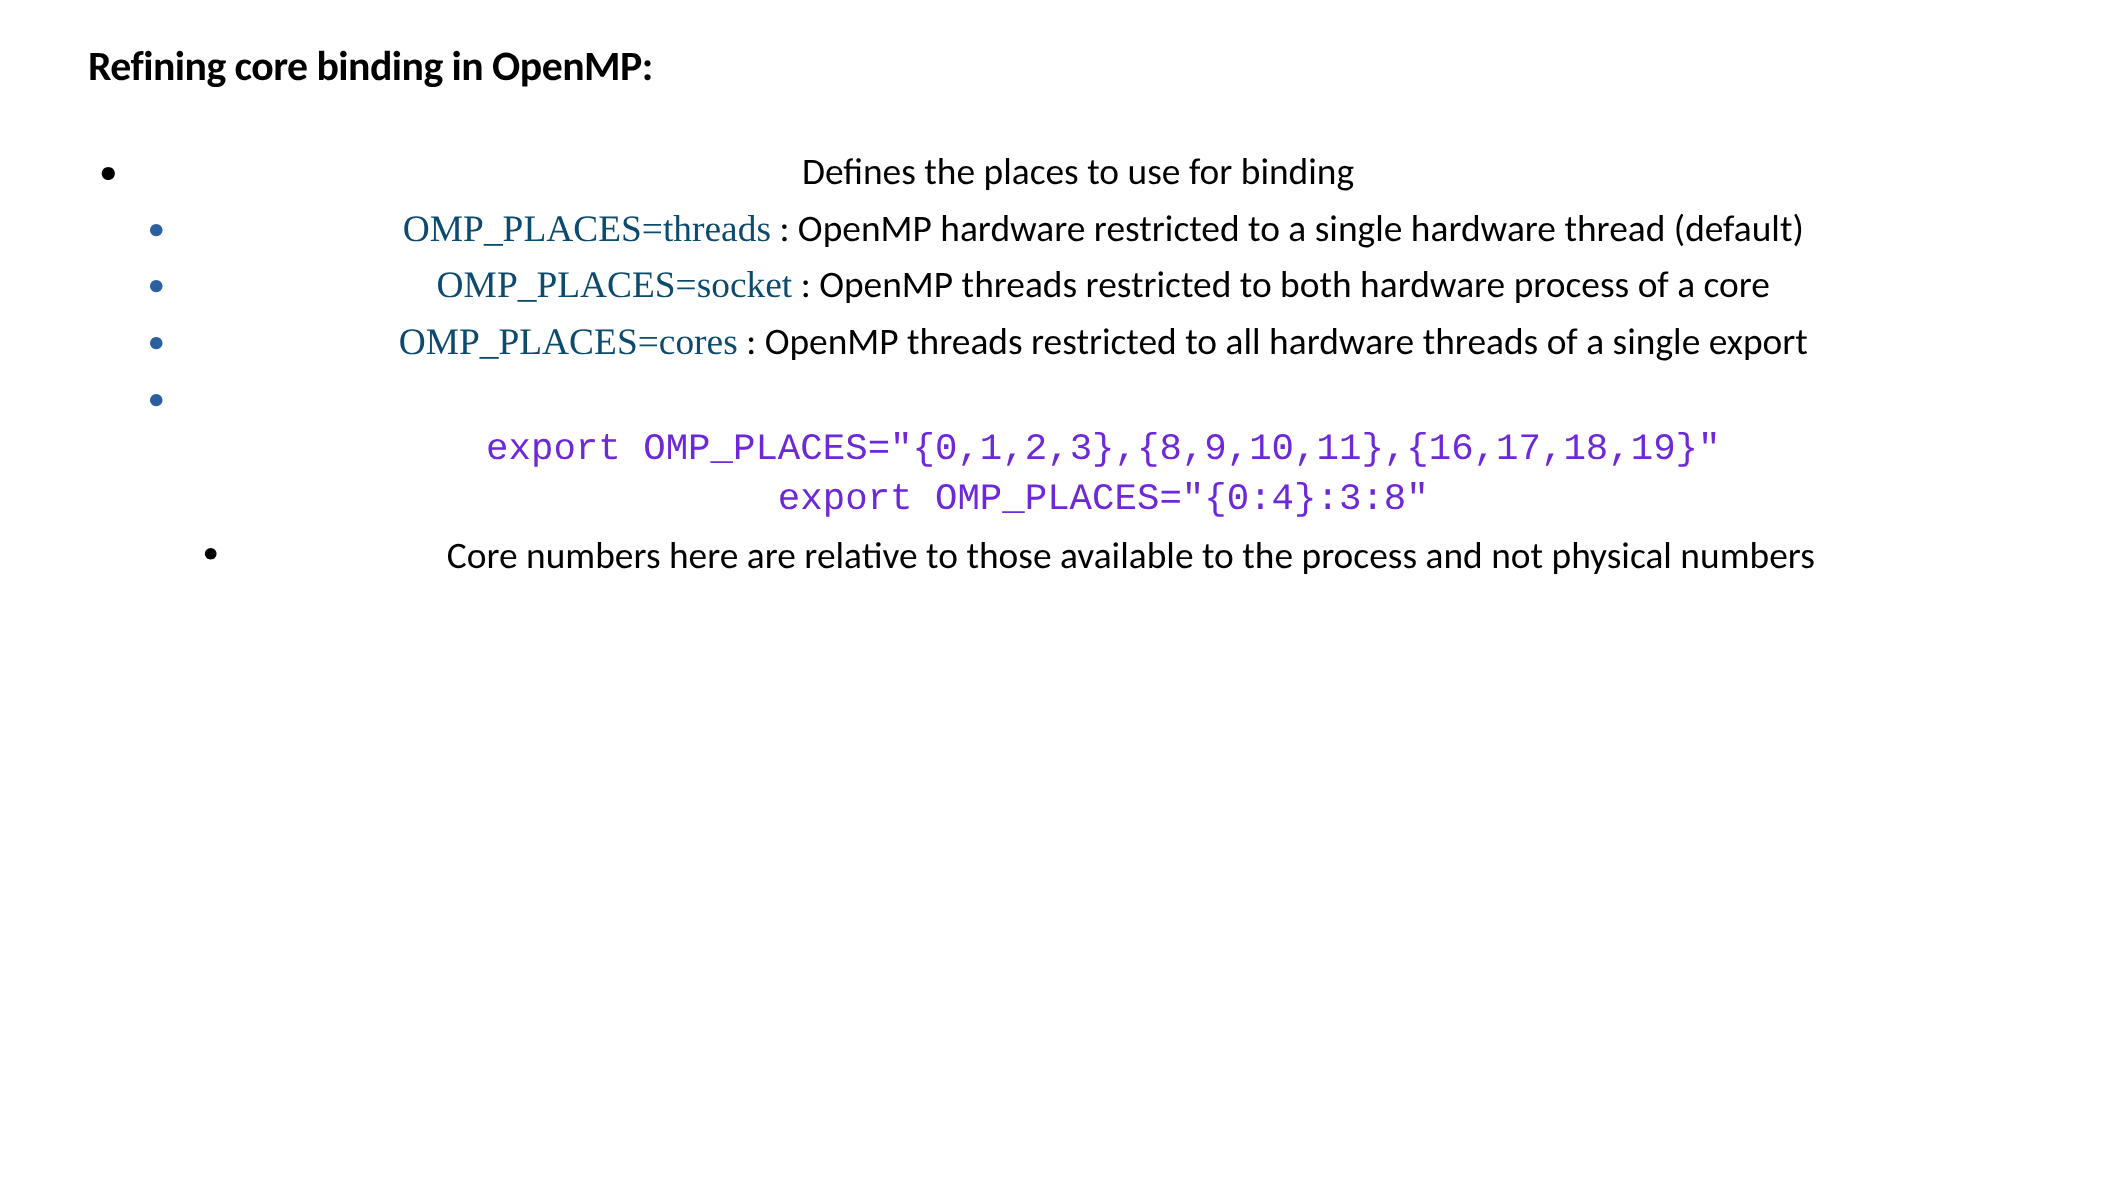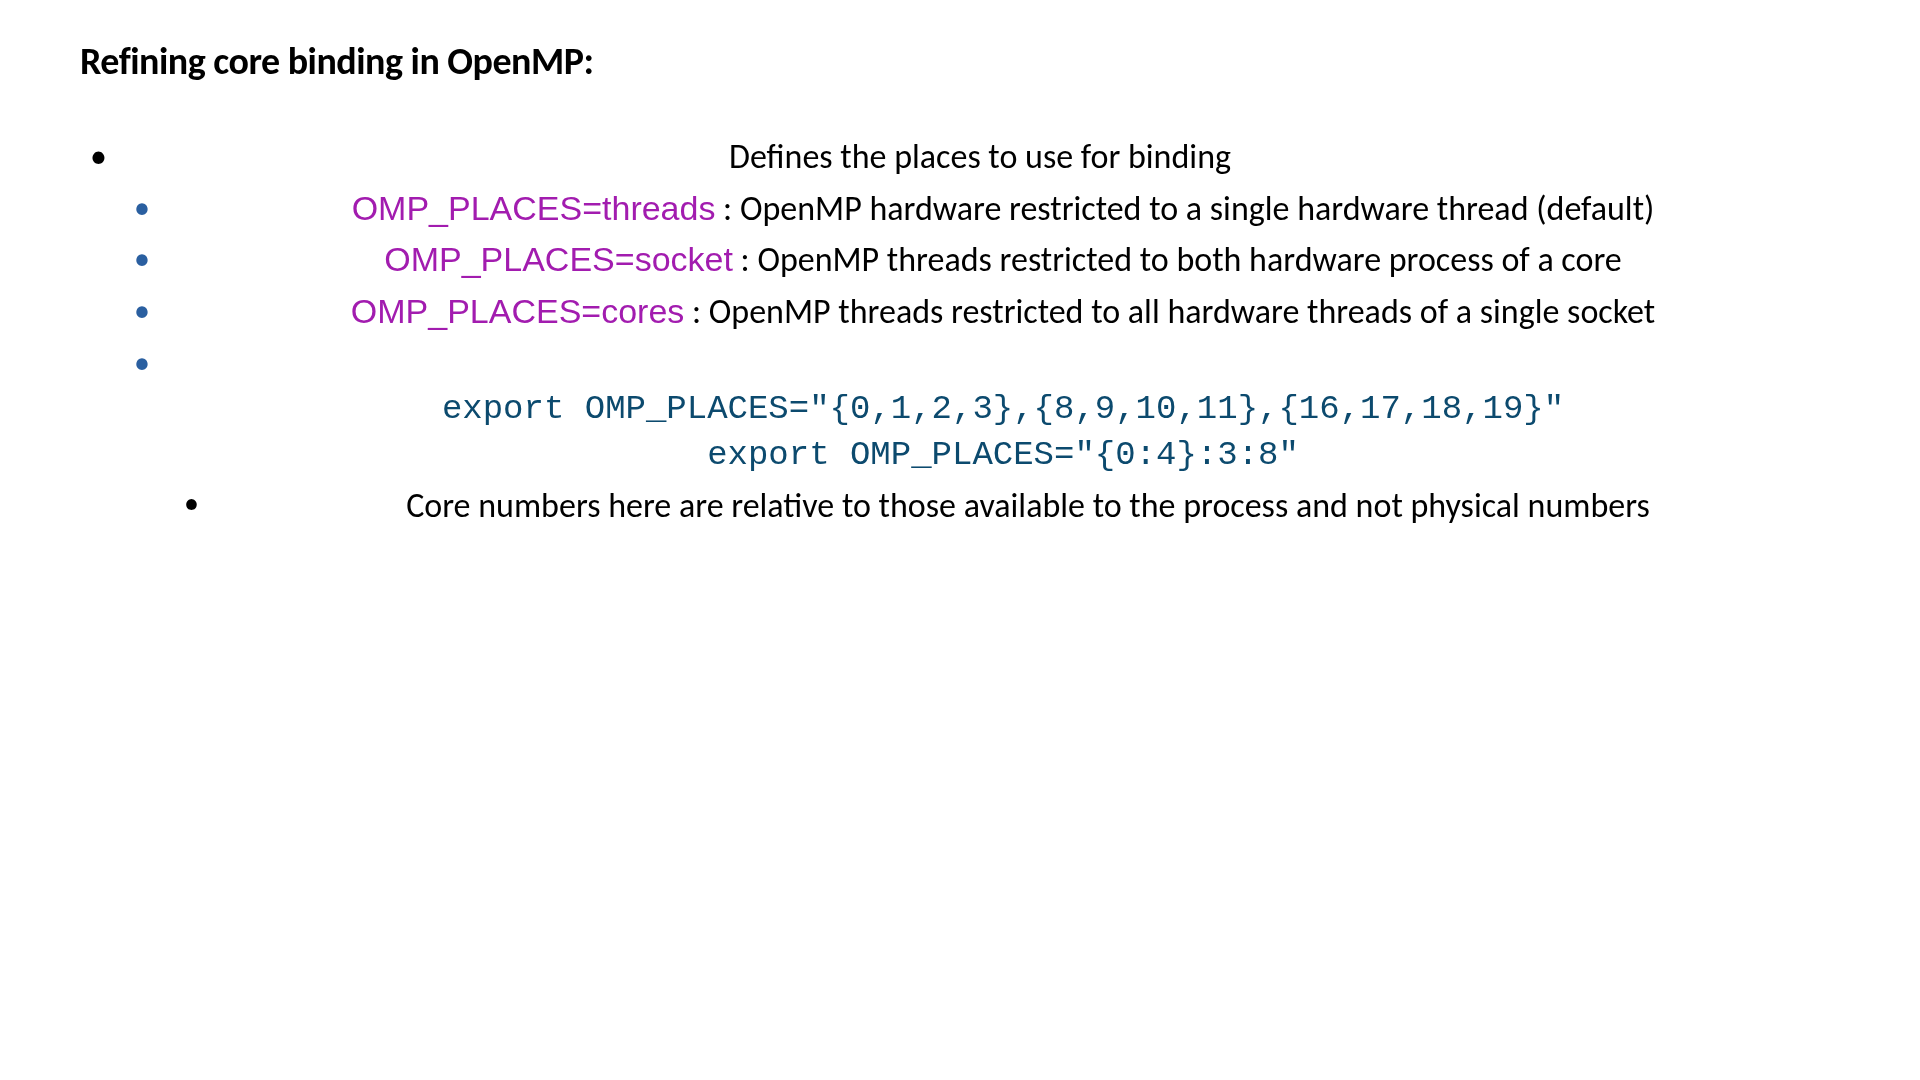--- a/index.html
+++ b/index.html
@@ -70,26 +70,26 @@
     }
     .level3 > li::before {
       content: "•";
       position: absolute;
       left: 18px;
       top: 0;
       color: #000000;
       font-size: 30px;
     }
     .code {
-      font-family: Liberation Sans, sans-serif;
-      color: #a21caf;
+      font-family: Liberation Serif, serif;
+      color: #0c4a6e;
     }
     .code-block {
       font-family: Consolas, 'Courier New', monospace;
-      color: #0c4a6e;
+      color: #6d28d9;
       display: block;
       white-space: pre;
     }
   </style>
 </head>
 <body>
 
 <div class="title">
   <span>Refining core binding in OpenMP:</span><br>
 </div>
@@ -99,21 +99,21 @@
     <li>
       <span>Defines the places to use for binding</span>
       <ul class="level2">
         <li>
           <span class="code">OMP_PLACES=threads</span><span> : OpenMP hardware restricted to a single hardware thread (default)</span>
         </li>
         <li>
           <span class="code">OMP_PLACES=socket</span><span> : OpenMP threads restricted to both hardware process of a core</span>
         </li>
         <li>
-          <span class="code">OMP_PLACES=cores</span><span> : OpenMP threads restricted to all hardware threads of a single socket</span>
+          <span class="code">OMP_PLACES=cores</span><span> : OpenMP threads restricted to all hardware threads of a single export</span>
         </li>
         <li>
           <br>
           <span class="code-block">export OMP_PLACES="{0,1,2,3},{8,9,10,11},{16,17,18,19}"</span>
           <span class="code-block">export OMP_PLACES="{0:4}:3:8"</span>
           <ul class="level3">
             <li>
               <span>Core numbers here are relative to those available to the process and not physical numbers</span>
             </li>
           </ul>

